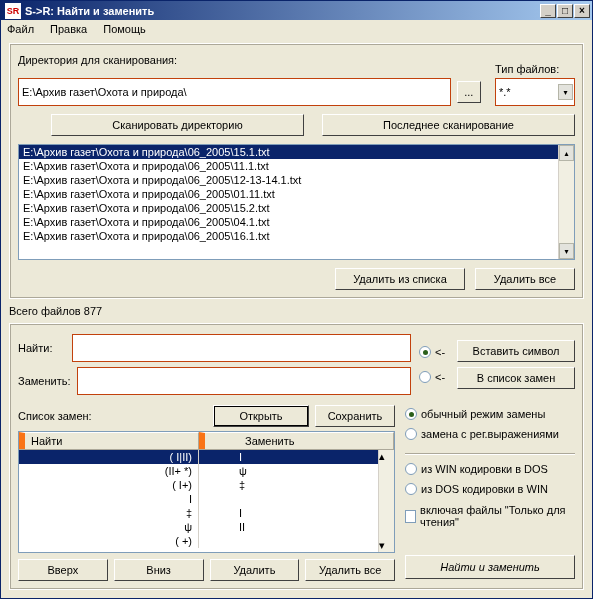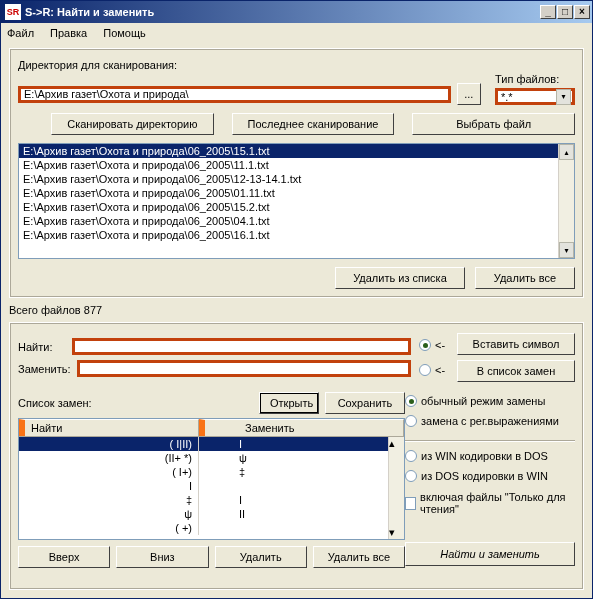--- a/index.html
+++ b/index.html
@@ -73,22 +73,22 @@
     gap: 6px;
   }
   .groupbox {
     border: 1px solid #fff;
     box-shadow: inset 1px 1px 0 #aca899, inset -1px -1px 0 #aca899;
     padding: 10px 8px 8px;
     position: relative;
   }
   .row { display: flex; align-items: center; gap: 6px; }
   .text-input, .select-input {
-    height: 17px;
-    border: 3px solid #c2410c;
+    height: 28px;
+    border: 1px solid #c2410c;
     background: #fff;
     padding: 0 3px;
     font: inherit;
     width: 100%;
   }
   .select-input {
     display: flex;
     align-items: center;
     justify-content: space-between;
   }
@@ -259,21 +259,20 @@
           <div class="select-input">
             <span>*.*</span>
             <span class="dd">▾</span>
           </div>
         </div>
       </div>
 
       <div class="row" style="margin-top:8px; gap:18px;padding-left:33px;">
         <button class="btn wide">Сканировать директорию</button>
         <button class="btn wide">Последнее сканирование</button>
-        <button class="btn wide">Выбрать файл</button>
       </div>
 
       <div class="listbox" style="margin-top:8px;">
         <div id="file-list-body">
             <div class="list-item sel">E:\Архив газет\Охота и природа\06_2005\15.1.txt</div>
             <div class="list-item">E:\Архив газет\Охота и природа\06_2005\11.1.txt</div>
             <div class="list-item">E:\Архив газет\Охота и природа\06_2005\12-13-14.1.txt</div>
             <div class="list-item">E:\Архив газет\Охота и природа\06_2005\01.11.txt</div>
             <div class="list-item">E:\Архив газет\Охота и природа\06_2005\15.2.txt</div>
             <div class="list-item">E:\Архив газет\Охота и природа\06_2005\04.1.txt</div>
@@ -316,26 +315,26 @@
               <span class="dot"></span>
               <span>&lt;-</span>
             </div>
         </div>
         <div style="width:118px; display:flex; flex-direction:column; gap:5px;">
           <button class="btn">Вставить символ</button>
           <button class="btn">В список замен</button>
         </div>
       </div>
 
-      <div class="row" style="margin-top:10px; gap:0; align-items:flex-start;">
+      <div class="row" style="margin-top:10px; gap:10px; align-items:flex-start;">
 
         <div style="flex:1; display:flex; flex-direction:column;">
           <div class="row" style="gap:6px; margin-bottom:4px;">
             <span class="label" style="flex:1;">Список замен:</span>
-            <button class="btn dotted" style="width:60px;">Открыть</button>
+            <button class="btn dotted" style="width:96px;">Открыть</button>
             <button class="btn" style="width:80px;">Сохранить</button>
           </div>
           <div class="table">
             <div class="thead">
               <div class="th col1" style="text-align:left;">Найти</div>
               <div class="th col2">Заменить</div>
             </div>
             <div class="tbody" id="replace-rows">
                 <div class="trow sel">
                   <div class="td col1">( І|ІІ)</div>

